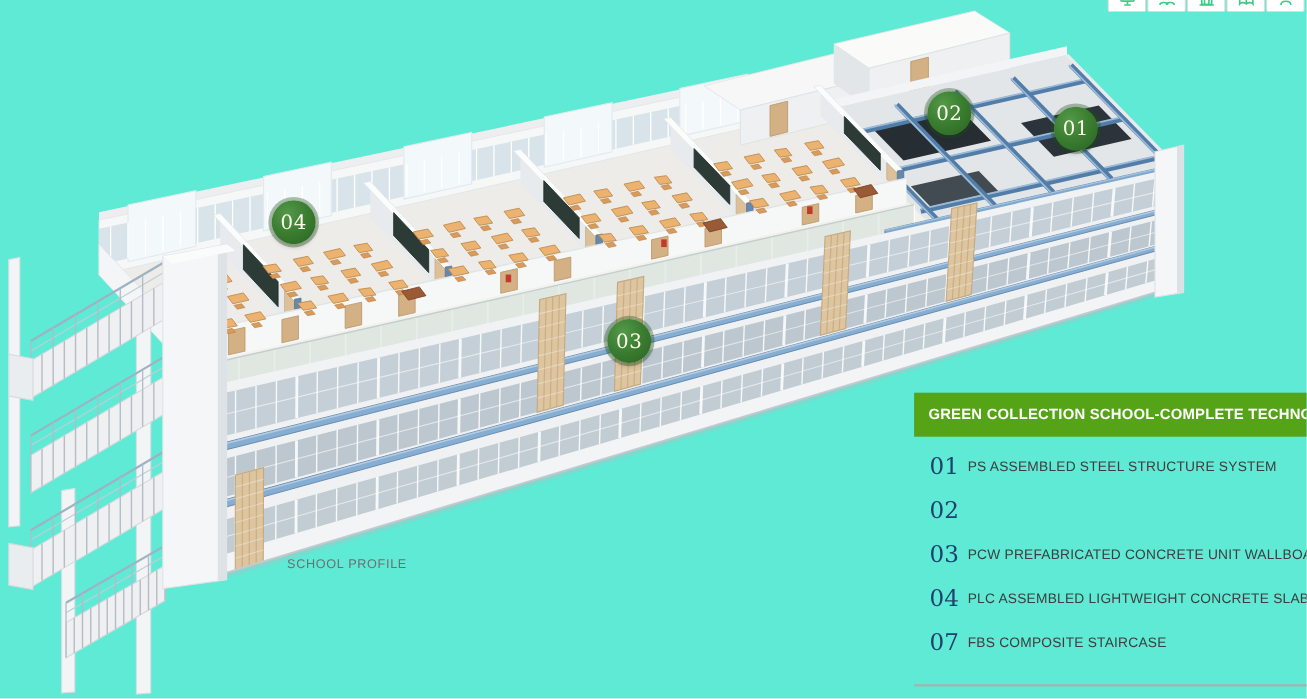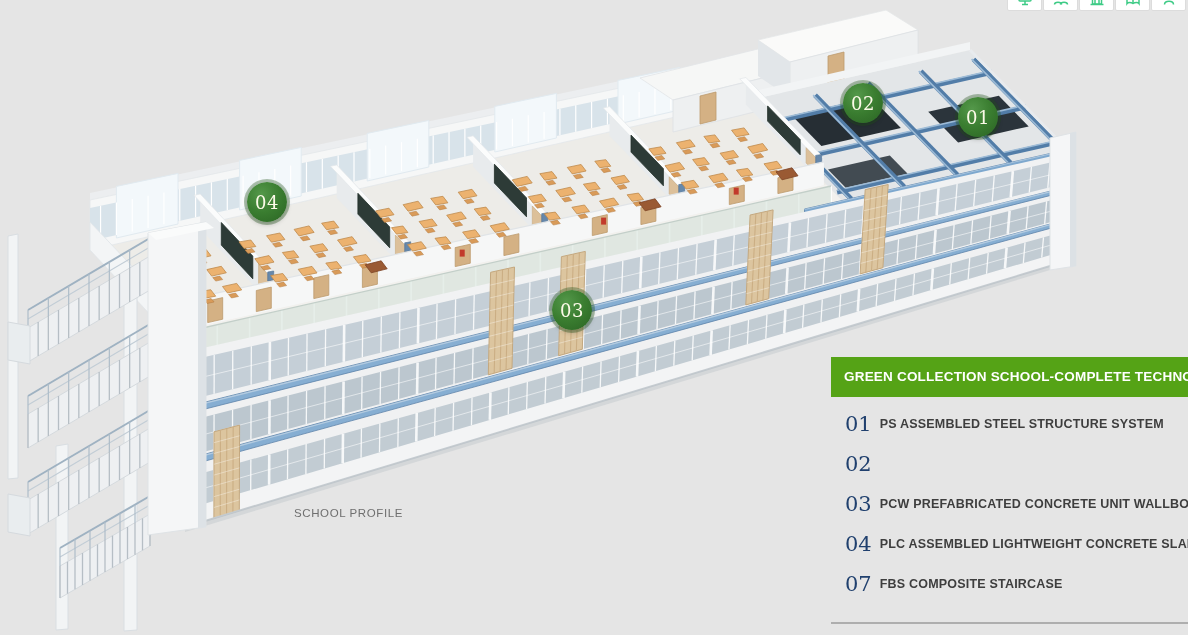--- a/index.html
+++ b/index.html
@@ -1,44 +1,44 @@
 <!DOCTYPE html>
 <html style="--banner-green: #55a316; --legend-number-blue: #20406e; --legend-text: #3e3e3e; --caption-gray: #6f6f6f; --icon-green: #3ecb86; --badge-green: #3a7d30; --badge-green-dark: #2a6323; --badge-green-light: #54984a; --steel-blue: #527da8; --wood-tan: #d4b184; --desk-orange: #ecb26f;"><head>
 <meta charset="utf-8">
 <style>
   html,body{margin:0;padding:0;background:#fff;}
-  #app{position:relative;width:1188px;height:635px;overflow:hidden;background:#e5e5e5;
+  #app{position:relative;width:1188px;height:635px;overflow:hidden;background:#5eead4;
        font-family:"Liberation Sans",sans-serif;}
   #scene-svg{position:absolute;left:0;top:0;z-index:1;}
 
   
   .toolbar{position:absolute;top:-17px;right:2px;z-index:6;display:flex;gap:1px;}
   .tb{width:35px;height:28px;background:#fff;border:1px solid #dcdcdc;border-radius:2px;
       display:flex;align-items:flex-end;justify-content:center;padding:0 0 3px 0;cursor:pointer;}
   .tb svg{width:16px;height:16px;stroke:var(--icon-green);fill:none;stroke-width:1.5;}
 
   
   .marker{position:absolute;z-index:5;width:40px;height:40px;border-radius:50%;
       transform:translate(-50%,-50%);display:flex;align-items:center;justify-content:center;
       background:radial-gradient(circle at 36% 30%, var(--badge-green-light) 0%, var(--badge-green) 48%, var(--badge-green-dark) 100%);
       box-shadow:0 0 0 3px rgba(34,84,27,0.35), 0 2px 5px rgba(0,0,0,0.25);cursor:pointer;}
   .marker span{font-family:"DejaVu Serif",serif;font-size:18px;color:#fcfae8;letter-spacing:0.5px;}
 
-  .caption{position:absolute;left:294px;top:507px;z-index:4;font-size:11.5px;color:var(--caption-gray);
+  .caption{position:absolute;left:261px;top:507px;z-index:4;font-size:11.5px;color:var(--caption-gray);
       letter-spacing:0.6px;}
 
   
   .panel-title{position:absolute;left:831px;top:357px;width:357px;height:40px;z-index:5;
       background:var(--banner-green);color:#fff;font-weight:bold;font-size:13.5px;
       line-height:40px;padding-left:13px;letter-spacing:0.2px;box-sizing:border-box;white-space:nowrap;}
   .legend{position:absolute;left:845px;top:412px;z-index:5;}
   .legend-item{display:flex;align-items:center;height:24px;margin-bottom:16px;white-space:nowrap;}
   .legend-item .num{font-family:"DejaVu Serif",serif;font-size:21px;color:var(--legend-number-blue);
       margin-right:8px;line-height:24px;}
-  .legend-item .txt{font-size:12.5px;font-weight:bold;color:var(--legend-text);letter-spacing:0.2px;}
+  .legend-item .txt{font-size:12.5px;font-weight:normal;color:var(--legend-text);letter-spacing:0.2px;}
   .divider{position:absolute;left:831px;top:622px;width:357px;height:2px;background:#aeaeae;z-index:5;}
 </style>
 </head>
 <body>
 
 <div id="app">
 
   <svg id="scene-svg" width="1188" height="635" viewBox="0 0 1188 635">
       <polygon points="185.0,352.0 1070.0,152.0 970.0,50.0 90.0,250.0" fill="#edece8"></polygon>
       <polygon points="185.0,352.0 1070.0,152.0 1052.0,133.6 167.9,333.6" fill="#f2f1ee"></polygon>

